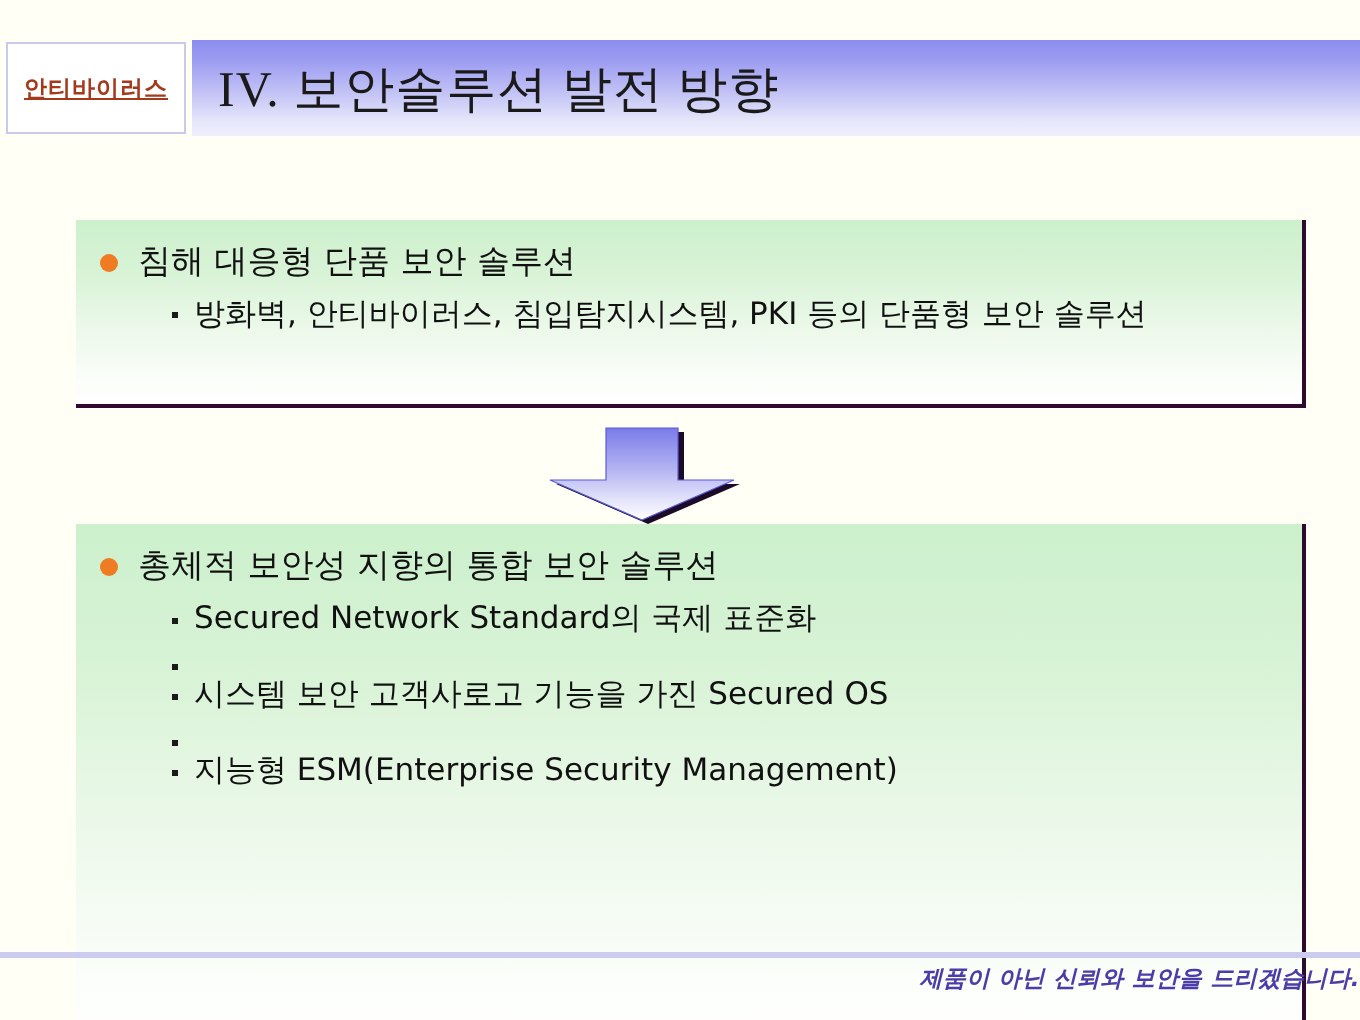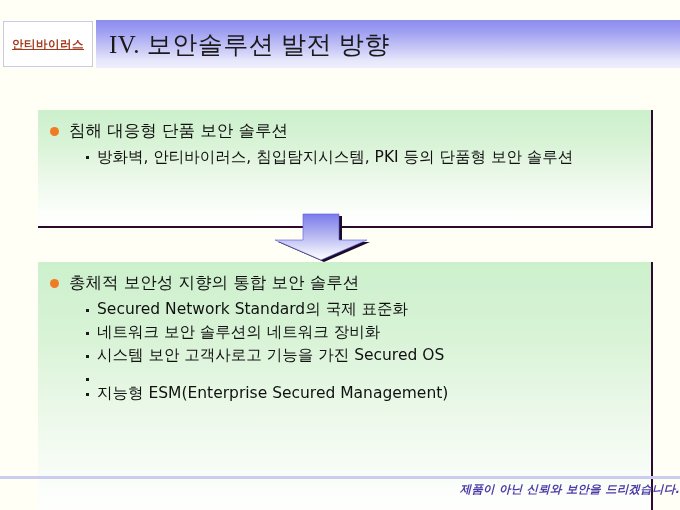--- a/index.html
+++ b/index.html
@@ -66,21 +66,21 @@
   
   .panel {
     position: absolute;
     left: 38px;
     width: 615px;
     box-sizing: border-box;
     background: linear-gradient(to bottom, #ccf0cc 0%, #d8f3d6 28%, #eef9ec 62%, #fbfefa 88%, #ffffff 100%);
     border-right: 2px solid #2e0a2e;
     border-bottom: 2px solid #2e0a2e;
   }
-  .panel-top    { top: 110px;  height: 118px; }
+  .panel-top    { top: 110px;  height: 94px; }
   .panel-bottom { top: 262px;  height: 261px; }
 
   .lead-row {
     display: flex;
     align-items: flex-start;
     padding: 10px 0 0 12px;
   }
   .lead-bullet {
     width: 9px;
     height: 9px;
@@ -204,30 +204,29 @@
     <span class="lead-bullet"></span>
     <span class="lead-text">총체적 보안성 지향의 통합 보안 솔루션</span>
   </div>
   <ul class="sub-list">
     <li class="sub-item">
       <span class="sub-bullet"></span>
       <span class="sub-text">Secured Network Standard의 국제 표준화</span>
     </li>
     <li class="sub-item">
       <span class="sub-bullet"></span>
-      <span class="sub-text">네트워크 보안 솔루션의 네트워크 장비화</span>
     </li>
     <li class="sub-item">
       <span class="sub-bullet"></span>
       <span class="sub-text">시스템 보안 고객사로고 기능을 가진 Secured OS</span>
     </li>
     <li class="sub-item">
       <span class="sub-bullet"></span>
     </li>
     <li class="sub-item">
       <span class="sub-bullet"></span>
-      <span class="sub-text">지능형 ESM(Enterprise Secured Management)</span>
+      <span class="sub-text">지능형 ESM(Enterprise Security Management)</span>
     </li>
   </ul>
 </div>
 
 <div class="footer-rule"></div>
 <div class="footer-text">제품이 아닌 신뢰와 보안을 드리겠습니다.</div>
 
 </body></html>

